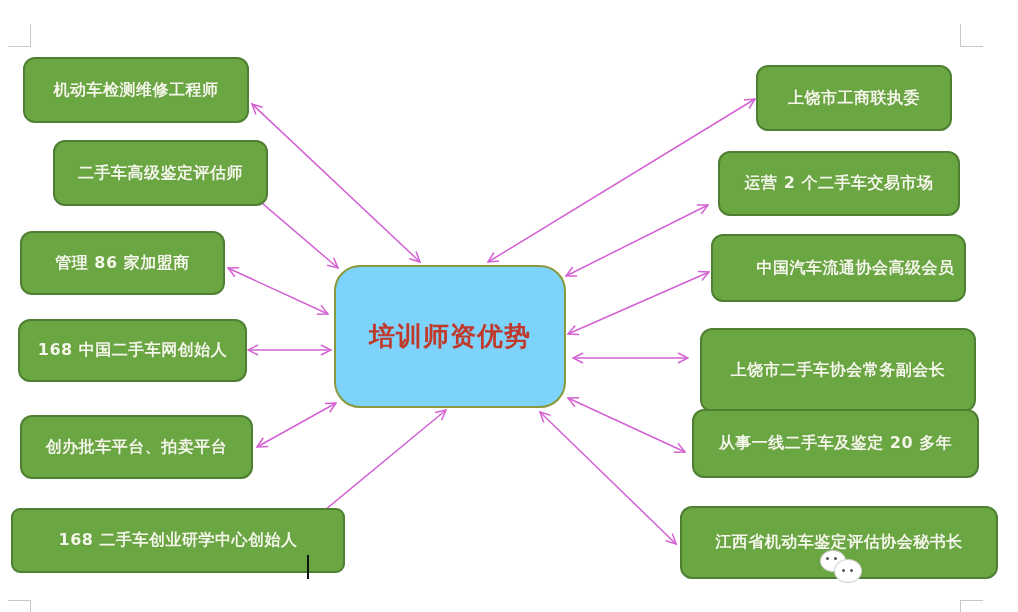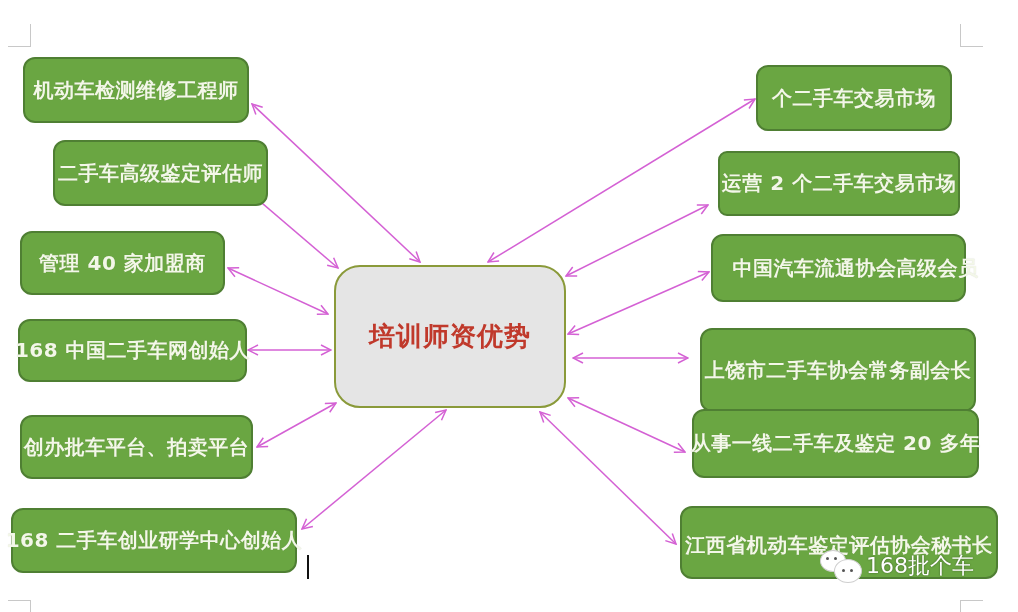--- a/index.html
+++ b/index.html
@@ -9,29 +9,29 @@
       font-family: "DejaVu Sans", "Liberation Sans", sans-serif;
     }
     .corner { position: absolute; width: 22px; height: 22px; border-color: #c8c8c8; border-style: solid; border-width: 0; }
     .corner.tl { left: 8px; top: 24px; border-right-width: 1px; border-bottom-width: 1px; }
     .corner.tr { left: 960px; top: 24px; border-left-width: 1px; border-bottom-width: 1px; }
     .corner.bl { left: 8px; top: 600px; border-right-width: 1px; border-top-width: 1px; }
     .corner.br { left: 960px; top: 600px; border-left-width: 1px; border-top-width: 1px; }
     .node {
       position: absolute; box-sizing: border-box;
       background: #6aa642; border: 2px solid #4f7f33; border-radius: 12px;
-      color: #f3f7e8; font-weight: bold; font-size: 20px;
+      color: #f3f7e8; font-weight: bold; font-size: 16px;
       display: flex; align-items: center; justify-content: center;
       letter-spacing: 0.5px; white-space: nowrap;
       text-shadow: 0 0 1px rgba(0,0,0,0.15);
     }
     .center-node {
       position: absolute; box-sizing: border-box;
       left: 334px; top: 265px; width: 232px; height: 143px;
-      background: #e5e5e5; border: 2px solid #8a9a3a; border-radius: 26px;
+      background: #7dd3fc; border: 2px solid #8a9a3a; border-radius: 26px;
       display: flex; align-items: center; justify-content: center;
       color: #c0392b; font-size: 26px; font-weight: bold; letter-spacing: 1px;
     }
     svg.arrows { position: absolute; left: 0; top: 0; }
     .cursor { position: absolute; left: 307px; top: 555px; width: 2px; height: 24px; background: #111; }
     .watermark {
       position: absolute; left: 820px; top: 550px; height: 32px;
       display: flex; align-items: center; gap: 4px;
       color: #ffffff; font-size: 22px;
       text-shadow: 0 0 2px rgba(0,0,0,0.45);
@@ -74,40 +74,40 @@
   </g>
 </svg>
 
 <div class="node" style="left:23px;top:57px;width:226px;height:66px;">
     <span>机动车检测维修工程师</span>
   </div>
 <div class="node" style="left:20px;top:140px;width:215px;height:66px;margin-left:33px;">
     <span>二手车高级鉴定评估师</span>
   </div>
 <div class="node" style="left:20px;top:231px;width:205px;height:64px;">
-    <span>管理 40 家加盟商</span>
+    <span>管理 86 家加盟商</span>
   </div>
 <div class="node" style="left:18px;top:319px;width:229px;height:63px;">
     <span>168 中国二手车网创始人</span>
   </div>
 <div class="node" style="left:20px;top:415px;width:233px;height:64px;">
     <span>创办批车平台、拍卖平台</span>
   </div>
-<div class="node" style="left:11px;top:508px;width:286px;height:65px;">
+<div class="node" style="left:11px;top:508px;width:334px;height:65px;border-radius:9px;">
     <span>168 二手车创业研学中心创始人</span>
   </div>
 
 <div class="center-node">
     <span>培训师资优势</span>
   </div>
 
 <div class="node" style="left:756px;top:65px;width:196px;height:66px;">
-    <span>个二手车交易市场</span>
+    <span>上饶市工商联执委</span>
   </div>
-<div class="node" style="left:718px;top:151px;width:242px;height:65px;border-radius:9px;">
+<div class="node" style="left:718px;top:151px;width:242px;height:65px;">
     <span>运营 2 个二手车交易市场</span>
   </div>
 <div class="node" style="left:711px;top:234px;width:255px;height:68px;padding-left:34px;">
     <span>中国汽车流通协会高级会员</span>
   </div>
 <div class="node" style="left:700px;top:328px;width:276px;height:84px;">
     <span>上饶市二手车协会常务副会长</span>
   </div>
 <div class="node" style="left:692px;top:409px;width:287px;height:69px;">
     <span>从事一线二手车及鉴定 20 多年</span>
@@ -120,14 +120,13 @@
 
 <div class="watermark">
   <div class="wm-icon">
     <div class="bubble b1"></div>
     <div class="dot" style="left:6px;top:7px;"></div>
     <div class="dot" style="left:14px;top:7px;"></div>
     <div class="bubble b2"></div>
     <div class="dot" style="left:22px;top:19px;"></div>
     <div class="dot" style="left:30px;top:19px;"></div>
   </div>
-  <span>168批个车</span>
 </div>
 
 </body></html>

